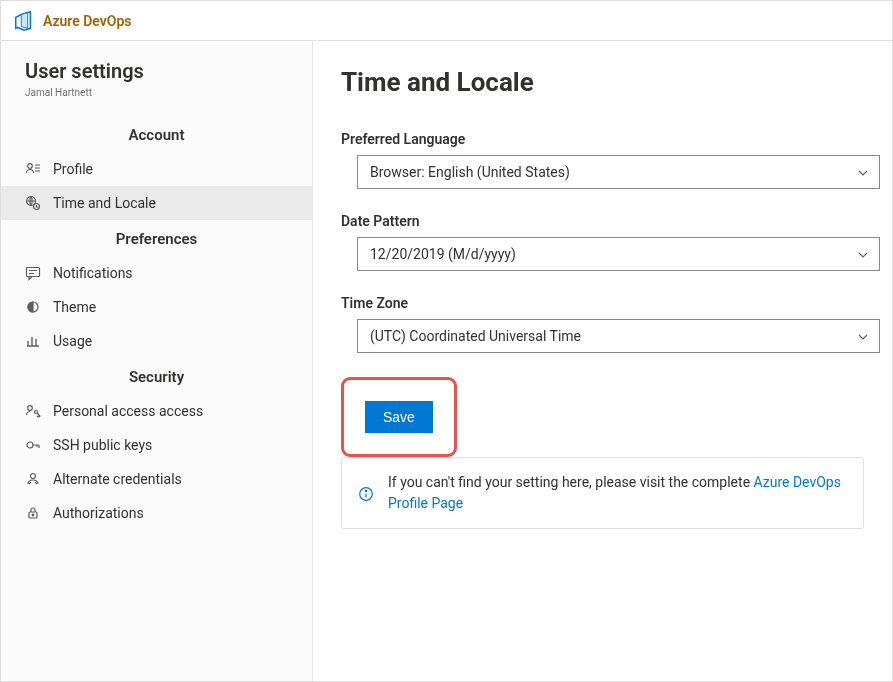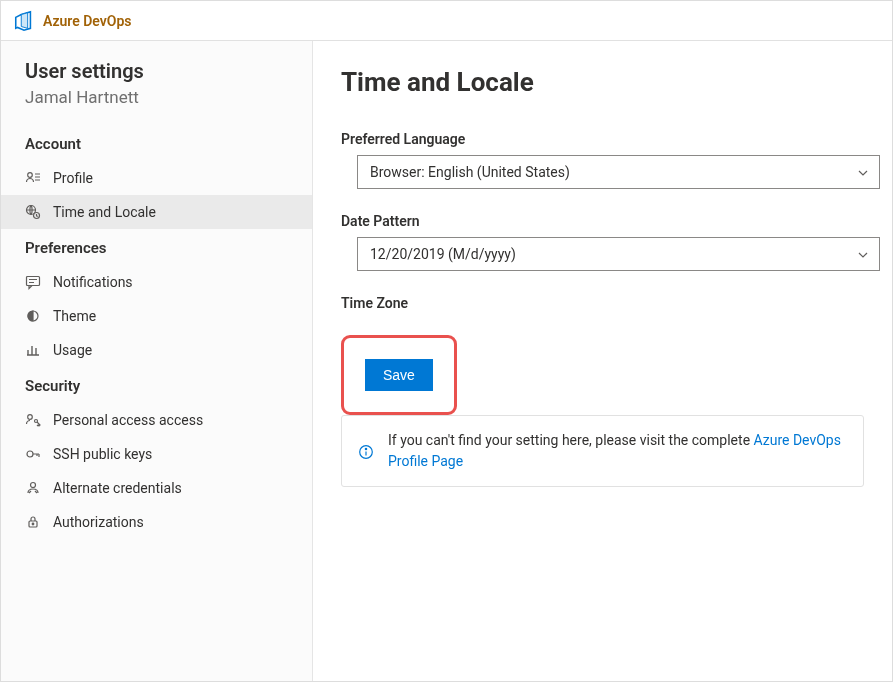--- a/index.html
+++ b/index.html
@@ -23,23 +23,23 @@
   .brand-icon { width: 22px; height: 22px; margin-right: 8px; }
   .brand-text { color: #a16207; font-weight: 600; font-size: 14px; }
   .main { display: flex; height: calc(100% - 40px); }
   .sidebar {
     width: 312px;
     border-right: 1px solid #e5e5e5;
     background: #fbfbfb;
     padding: 18px 0 16px 0;
   }
   .sidebar-title { font-size: 20px; font-weight: 600; padding: 0 24px 4px 24px; }
-  .sidebar-user { font-size: 17px; color: #707070; padding: 0 24px 18px 24px; }
+  .sidebar-user { font-size: 10px; color: #707070; padding: 0 24px 18px 24px; }
   .section-header {
-    font-size: 15px; font-weight: 600; padding: 10px 24px 8px 24px;
+    font-size: 15px; font-weight: 600; padding: 10px 24px 8px 24px; text-align: center;
   }
   .nav-item {
     display: flex; align-items: center;
     height: 34px; padding: 0 24px;
     cursor: pointer; font-size: 14px; color: #323130;
   }
   .nav-item.active { background: #eaeaea; }
   .nav-icon { width: 16px; height: 16px; margin-right: 12px; flex: 0 0 16px; color: #605e5c; }
   .nav-icon svg { width: 16px; height: 16px; display: block; }
   .content { flex: 1; padding: 26px 28px; overflow: auto; }
@@ -218,20 +218,26 @@
         <span>12/20/2019 (M/d/yyyy)</span>
         <span class="chevron"><svg viewBox="0 0 12 12">
               <path d="M2 4l4 4 4-4" stroke="currentColor" fill="none" stroke-width="1.2"></path>
             </svg></span>
       </div>
     </div>
 
 
     <div class="field">
       <div class="field-label">Time Zone</div>
+      <div class="dropdown">
+        <span>(UTC) Coordinated Universal Time</span>
+        <span class="chevron"><svg viewBox="0 0 12 12">
+              <path d="M2 4l4 4 4-4" stroke="currentColor" fill="none" stroke-width="1.2"></path>
+            </svg></span>
+      </div>
     </div>
 
     <div class="save-wrap">
       <button class="save-btn">Save</button>
     </div>
 
     <div class="info-box">
       <span class="info-icon">
         <svg viewBox="0 0 16 16" stroke="currentColor" fill="none" stroke-width="1.2">
             <circle cx="8" cy="8" r="6.3"></circle>

